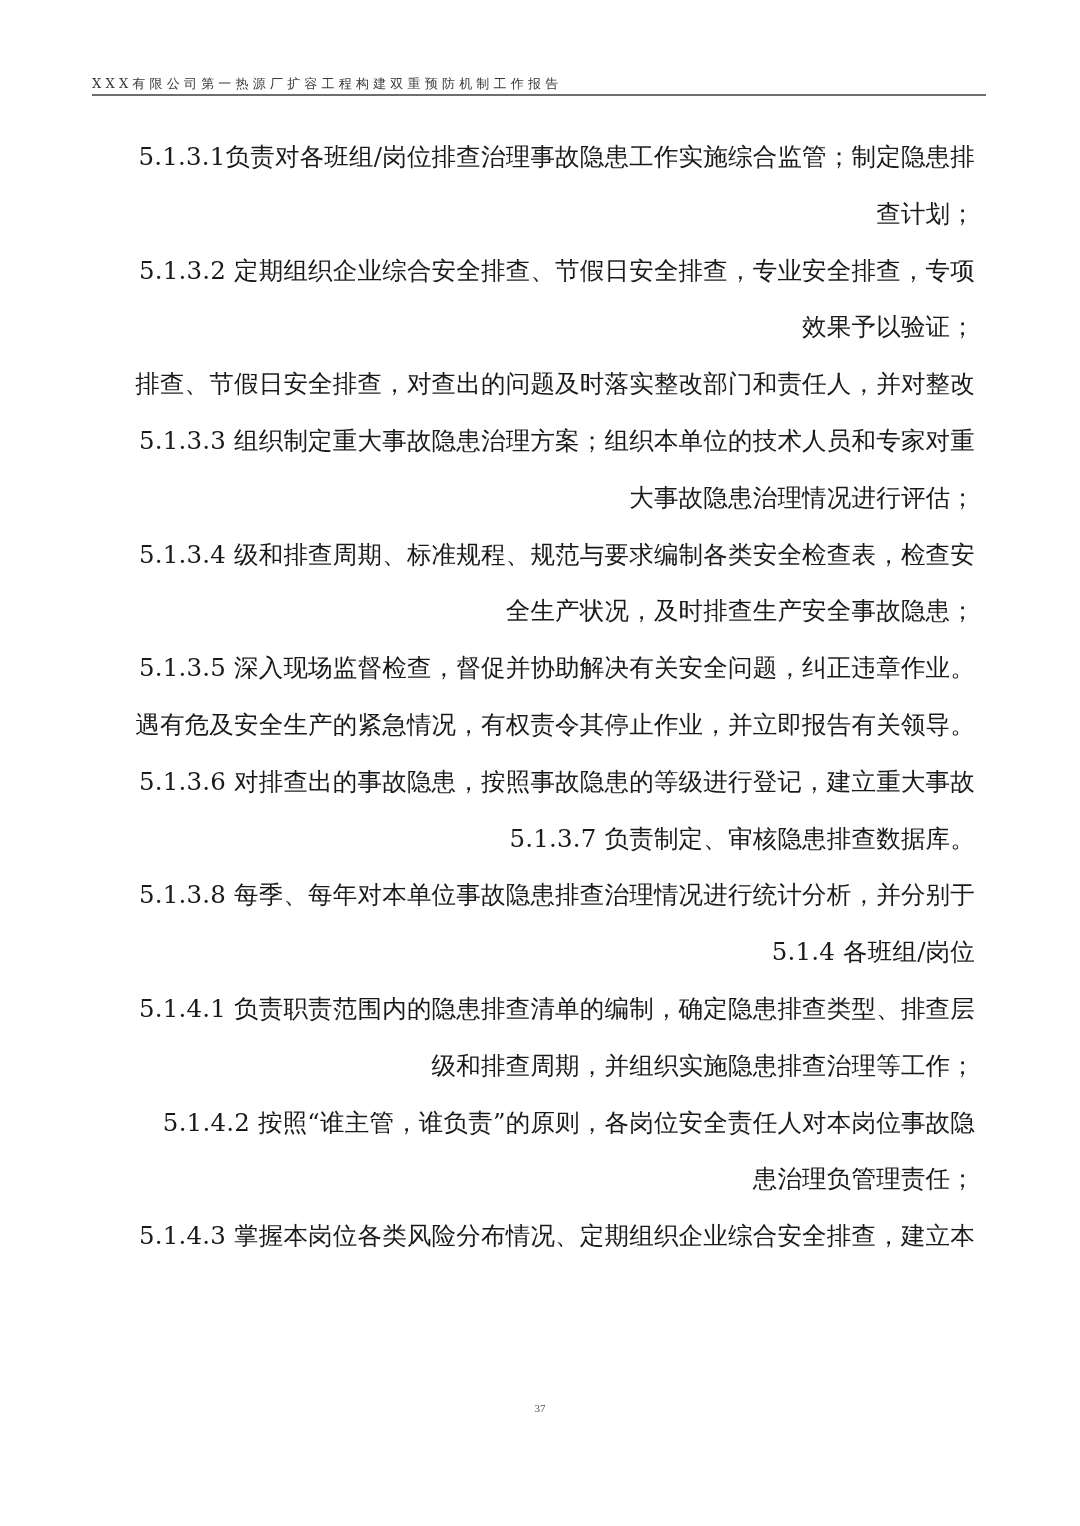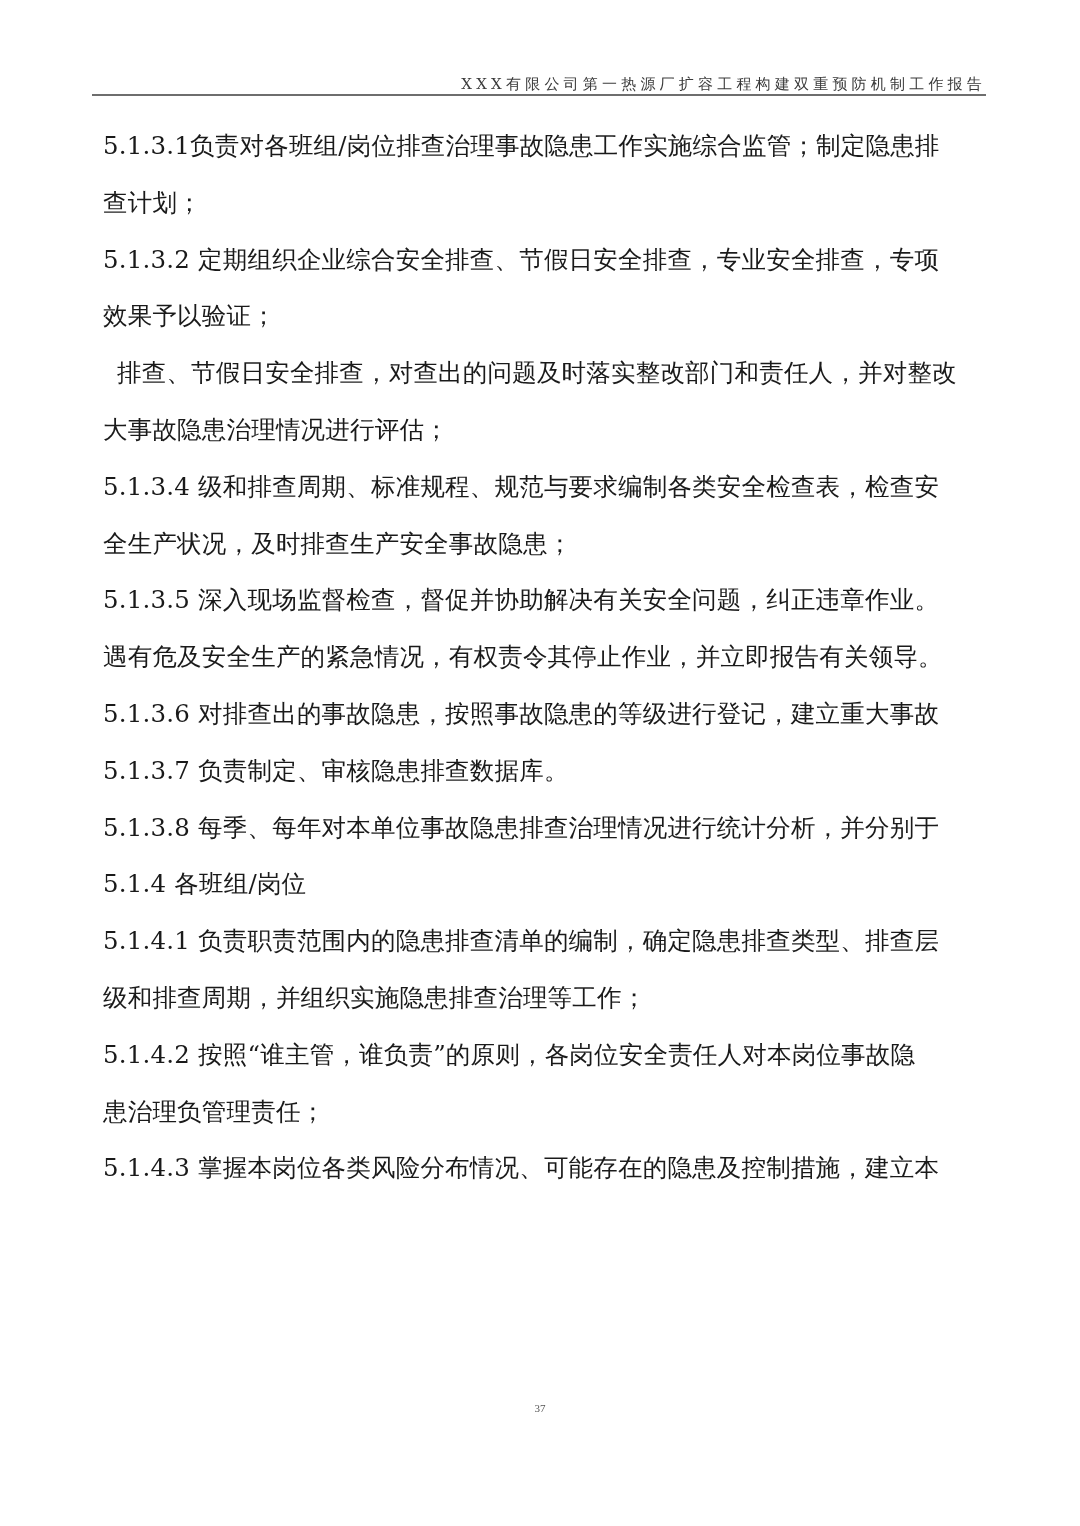--- a/index.html
+++ b/index.html
@@ -14,40 +14,41 @@
       overflow: hidden;
       font-family: "DejaVu Serif", "Liberation Serif", serif;
       color: #1a1a1a;
     }
     .page-header {
       position: absolute;
       left: 92px;
       top: 74px;
       width: 894px;
       height: 20px;
-      text-align: right;
-      font-size: 15px;
+      text-align: left;
+      font-size: 13px;
       letter-spacing: 4.2px;
       color: #3a3a3a;
       line-height: 20px;
       white-space: nowrap;
     }
     .header-rule {
       position: absolute;
       left: 92px;
       top: 94px;
       width: 894px;
       height: 0;
       border-top: 2px solid #6e6e6e;
     }
     .body-text {
       position: absolute;
       left: 103px;
-      top: 118px;
+      top: 129px;
       width: 872px;
+      text-align: right;
     }
     .line {
       height: 56.8px;
       line-height: 56.8px;
       font-size: 24.5px;
       white-space: nowrap;
       overflow: visible;
       letter-spacing: 0.2px;
     }
     .line.indent1 {
@@ -69,29 +70,30 @@
 
 <div class="page-header">XXX有限公司第一热源厂扩容工程构建双重预防机制工作报告</div>
 <div class="header-rule"></div>
 
 <div class="body-text">
   <div class="line">5.1.3.1负责对各班组/岗位排查治理事故隐患工作实施综合监管；制定隐患排</div>
   <div class="line">查计划；</div>
   <div class="line">5.1.3.2  定期组织企业综合安全排查、节假日安全排查，专业安全排查，专项</div>
   <div class="line">效果予以验证；</div>
   <div class="line indent1">排查、节假日安全排查，对查出的问题及时落实整改部门和责任人，并对整改</div>
+  <div class="line">5.1.3.3 组织制定重大事故隐患治理方案；组织本单位的技术人员和专家对重</div>
   <div class="line">大事故隐患治理情况进行评估；</div>
   <div class="line">5.1.3.4 级和排查周期、标准规程、规范与要求编制各类安全检查表，检查安</div>
   <div class="line">全生产状况，及时排查生产安全事故隐患；</div>
   <div class="line">5.1.3.5 深入现场监督检查，督促并协助解决有关安全问题，纠正违章作业。</div>
   <div class="line">遇有危及安全生产的紧急情况，有权责令其停止作业，并立即报告有关领导。</div>
   <div class="line">5.1.3.6 对排查出的事故隐患，按照事故隐患的等级进行登记，建立重大事故</div>
   <div class="line">5.1.3.7 负责制定、审核隐患排查数据库。</div>
   <div class="line">5.1.3.8 每季、每年对本单位事故隐患排查治理情况进行统计分析，并分别于</div>
   <div class="line">5.1.4 各班组/岗位</div>
   <div class="line">5.1.4.1 负责职责范围内的隐患排查清单的编制，确定隐患排查类型、排查层</div>
   <div class="line">级和排查周期，并组织实施隐患排查治理等工作；</div>
   <div class="line">5.1.4.2 按照“谁主管，谁负责”的原则，各岗位安全责任人对本岗位事故隐</div>
   <div class="line">患治理负管理责任；</div>
-  <div class="line">5.1.4.3 掌握本岗位各类风险分布情况、可能存在的隐患及控制措施，建立本</div>
+  <div class="line">5.1.4.3 掌握本岗位各类风险分布情况、定期组织企业综合安全排查，建立本</div>
 </div>
 
 <div class="page-number">37</div>
 
 </body></html>

